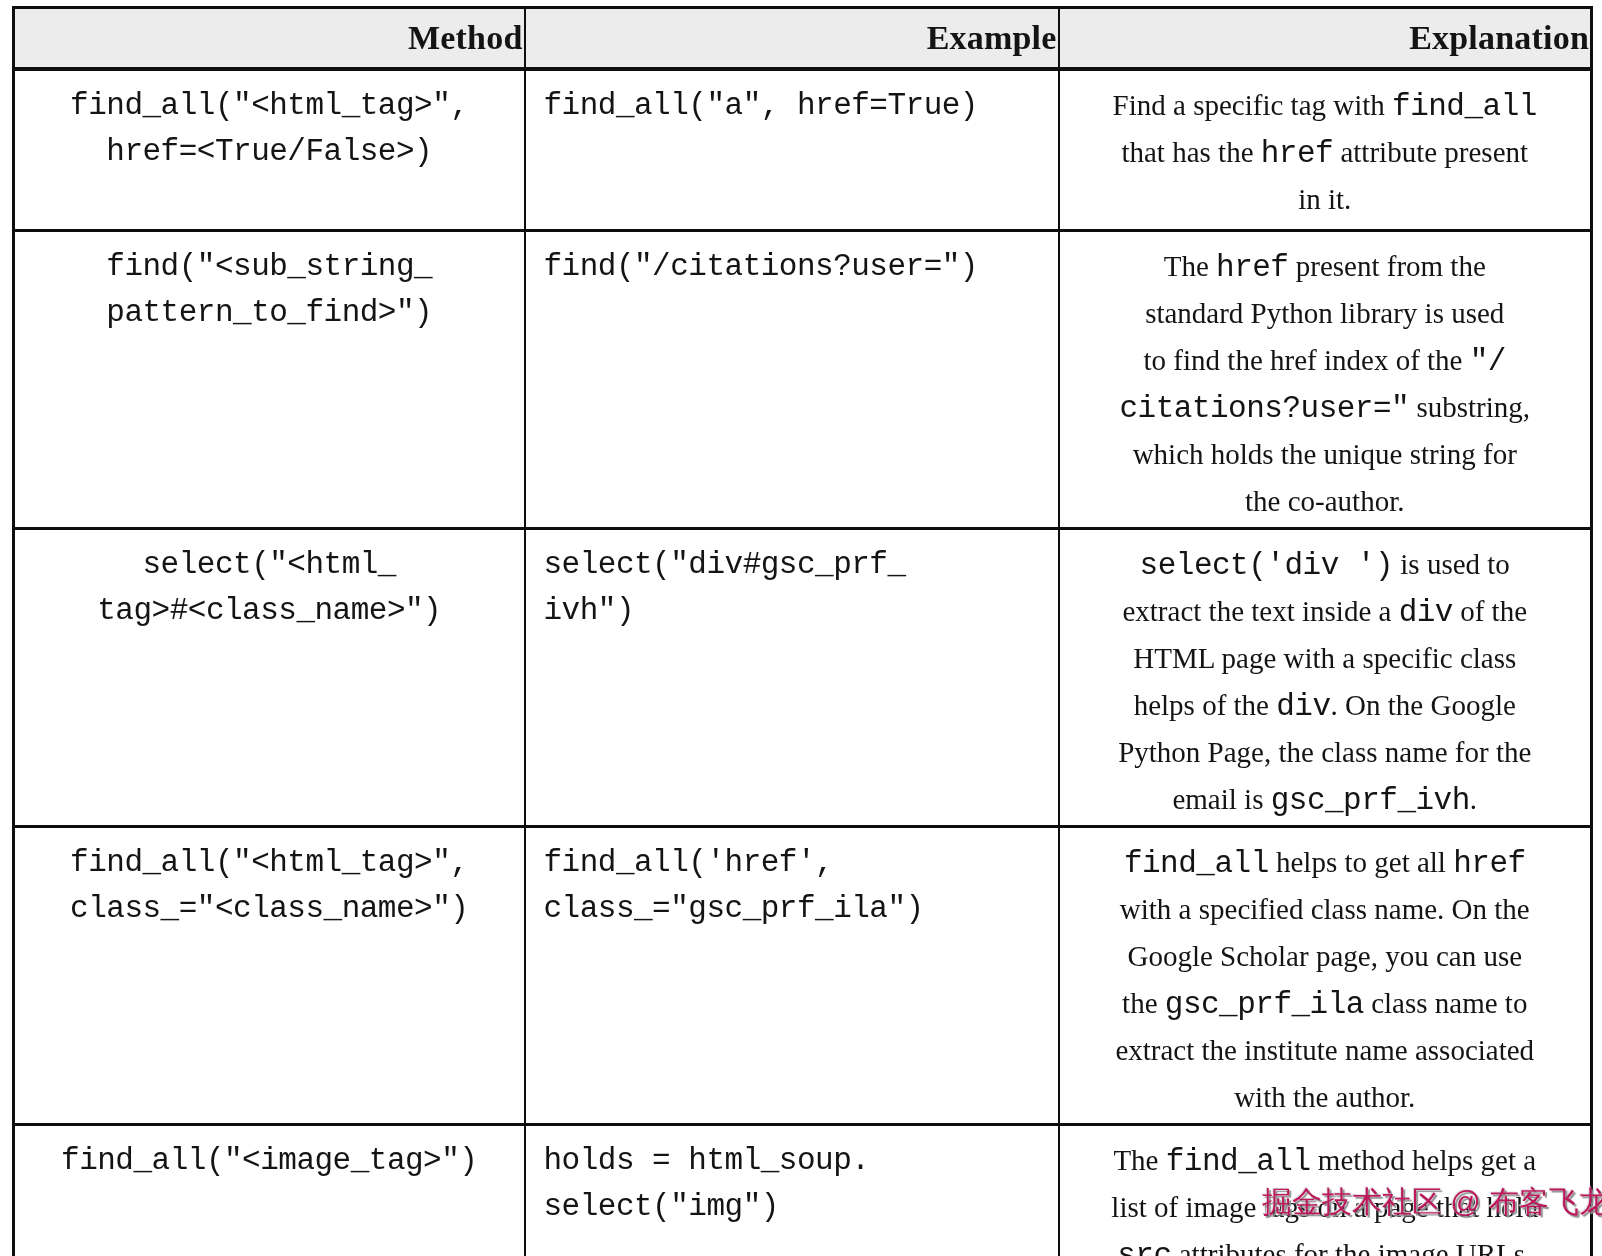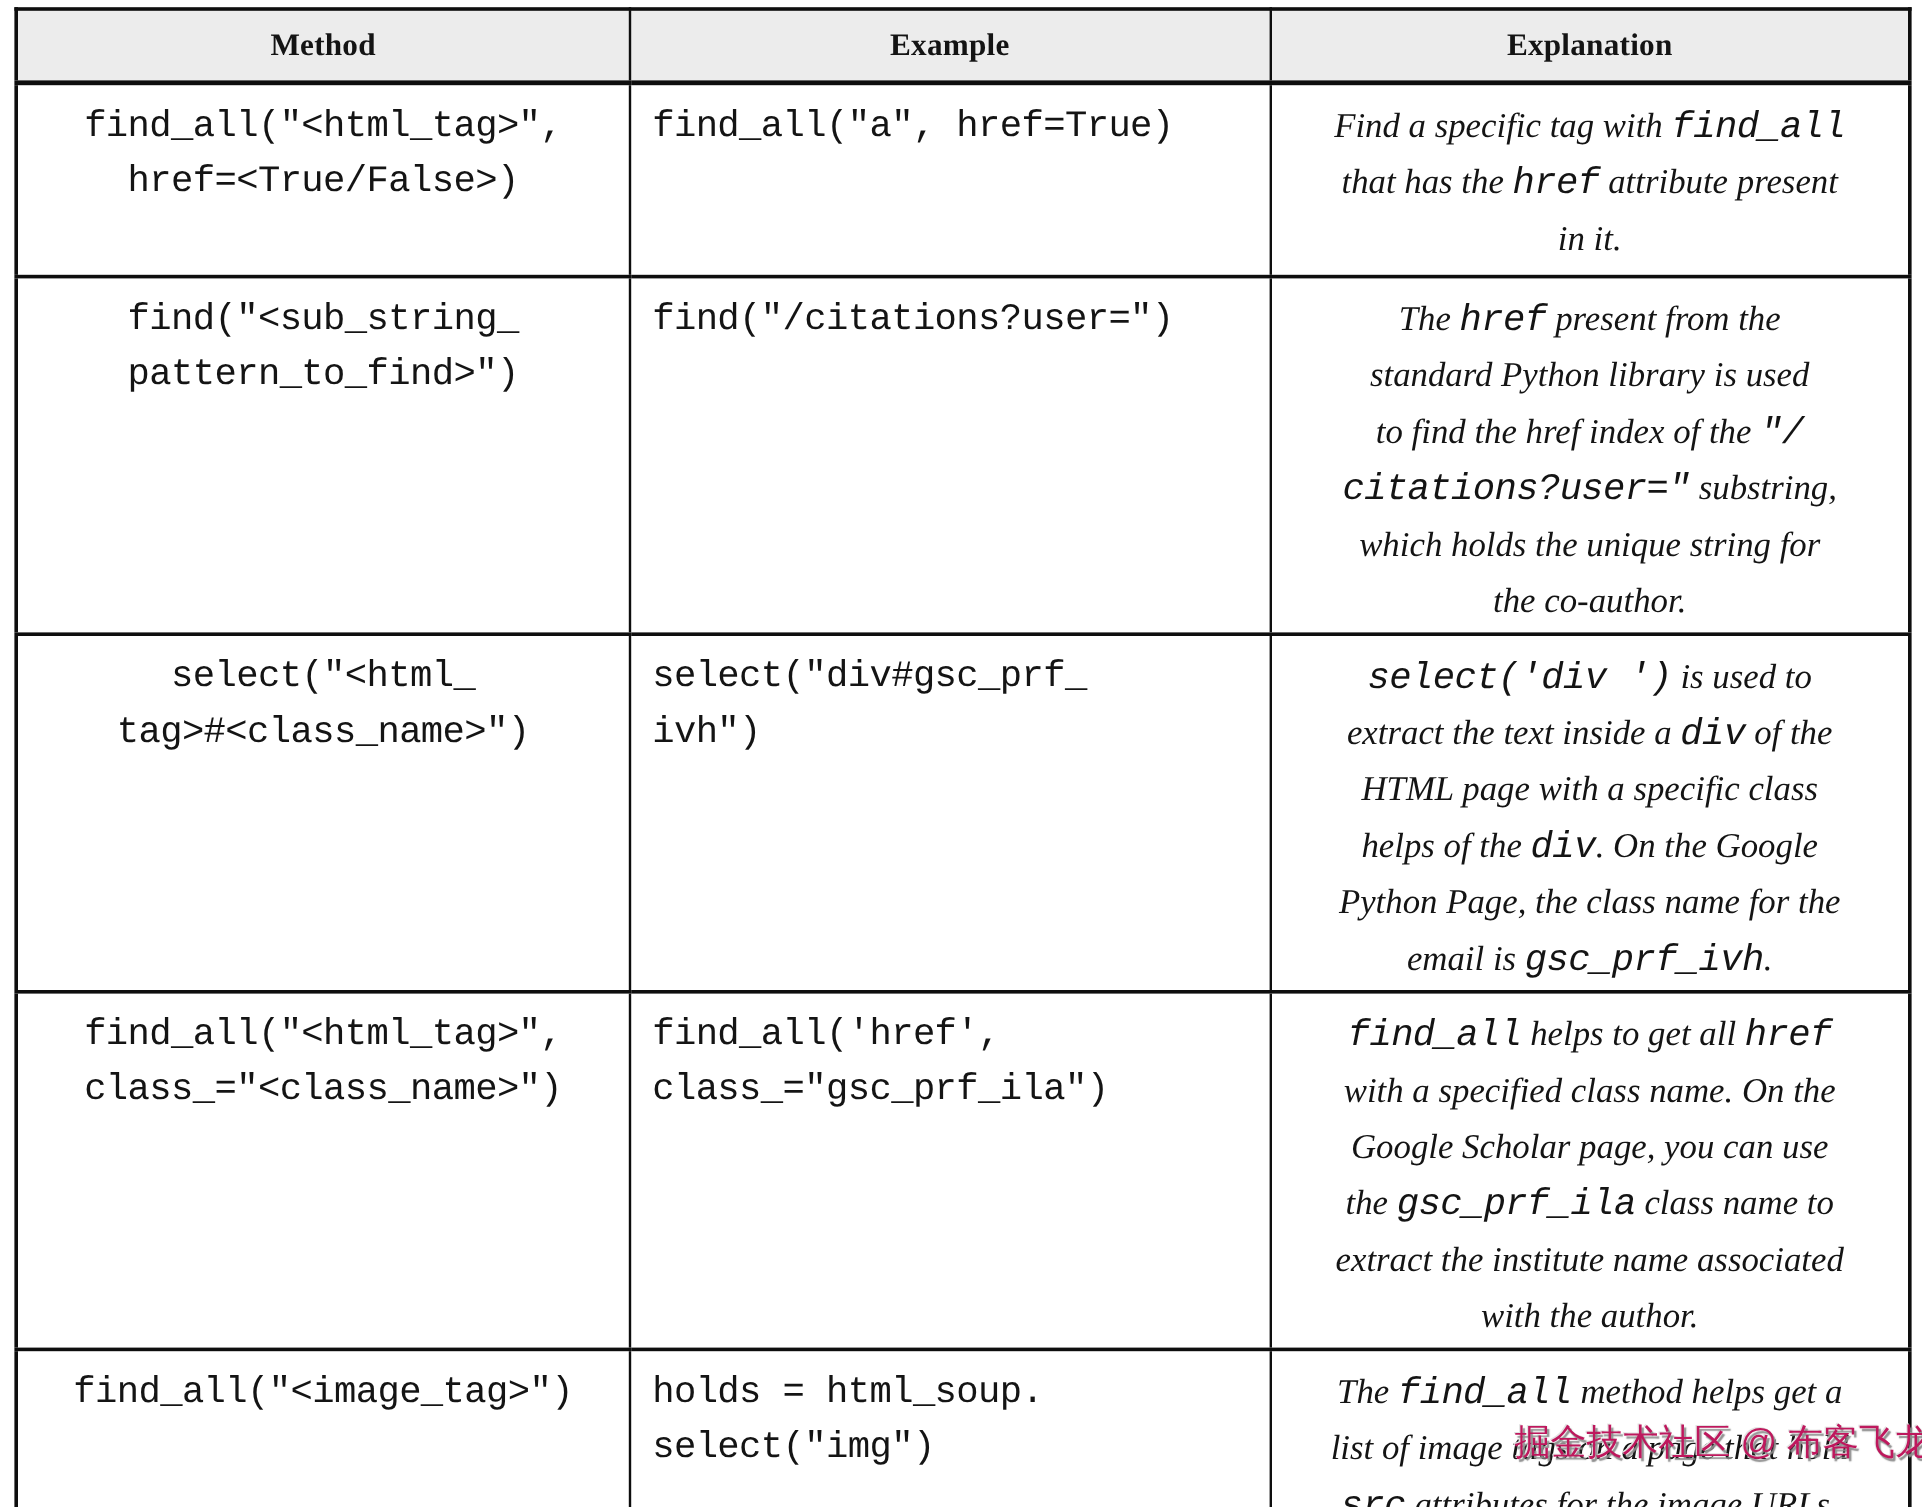--- a/index.html
+++ b/index.html
@@ -23,22 +23,22 @@
     background:#fff;
   }
   table.methods, table.methods td, table.methods th{
     border:2px solid #0e0e0e;
   }
   table.methods{border-width:3px;}
   table.methods th{
     background:#ececec;
     font-family:"Liberation Serif", serif;
     font-weight:bold;
-    font-size:26px;
-    text-align:center;
+    font-size:34px;
+    text-align:right;
     vertical-align:middle;
     height:56px;
     border-bottom-width:4px;
     letter-spacing:0.2px;
   }
   table.methods td{
     vertical-align:top;
     border-top-width:3px;
   }
   col.c-method{width:511px;}
@@ -46,21 +46,21 @@
   col.c-explain{width:533px;}
 
   tr.r1 td{height:145px;}
   tr.r2 td{height:268px;}
   tr.r3 td{height:268px;}
   tr.r4 td{height:269px;}
   tr.r5 td{height:226px;}
 
   td.method-cell{ text-align:center; padding:13px 6px 0 6px; }
   td.example-cell{ text-align:left;  padding:13px 4px 0 18px; }
-  td.explain-cell{ text-align:center; padding:13px 10px 0 10px; position:relative;font-style:italic; }
+  td.explain-cell{ text-align:center; padding:13px 10px 0 10px; position:relative; }
 
   .tline{ line-height:43px; white-space:nowrap; }
   td.explain-cell .tline{ white-space:normal; }
   .tline.blank{ height:22px; line-height:22px; }
 
   .ser{
     font-family:"Liberation Serif", serif;
     font-size:29px;
   }
   .code{

